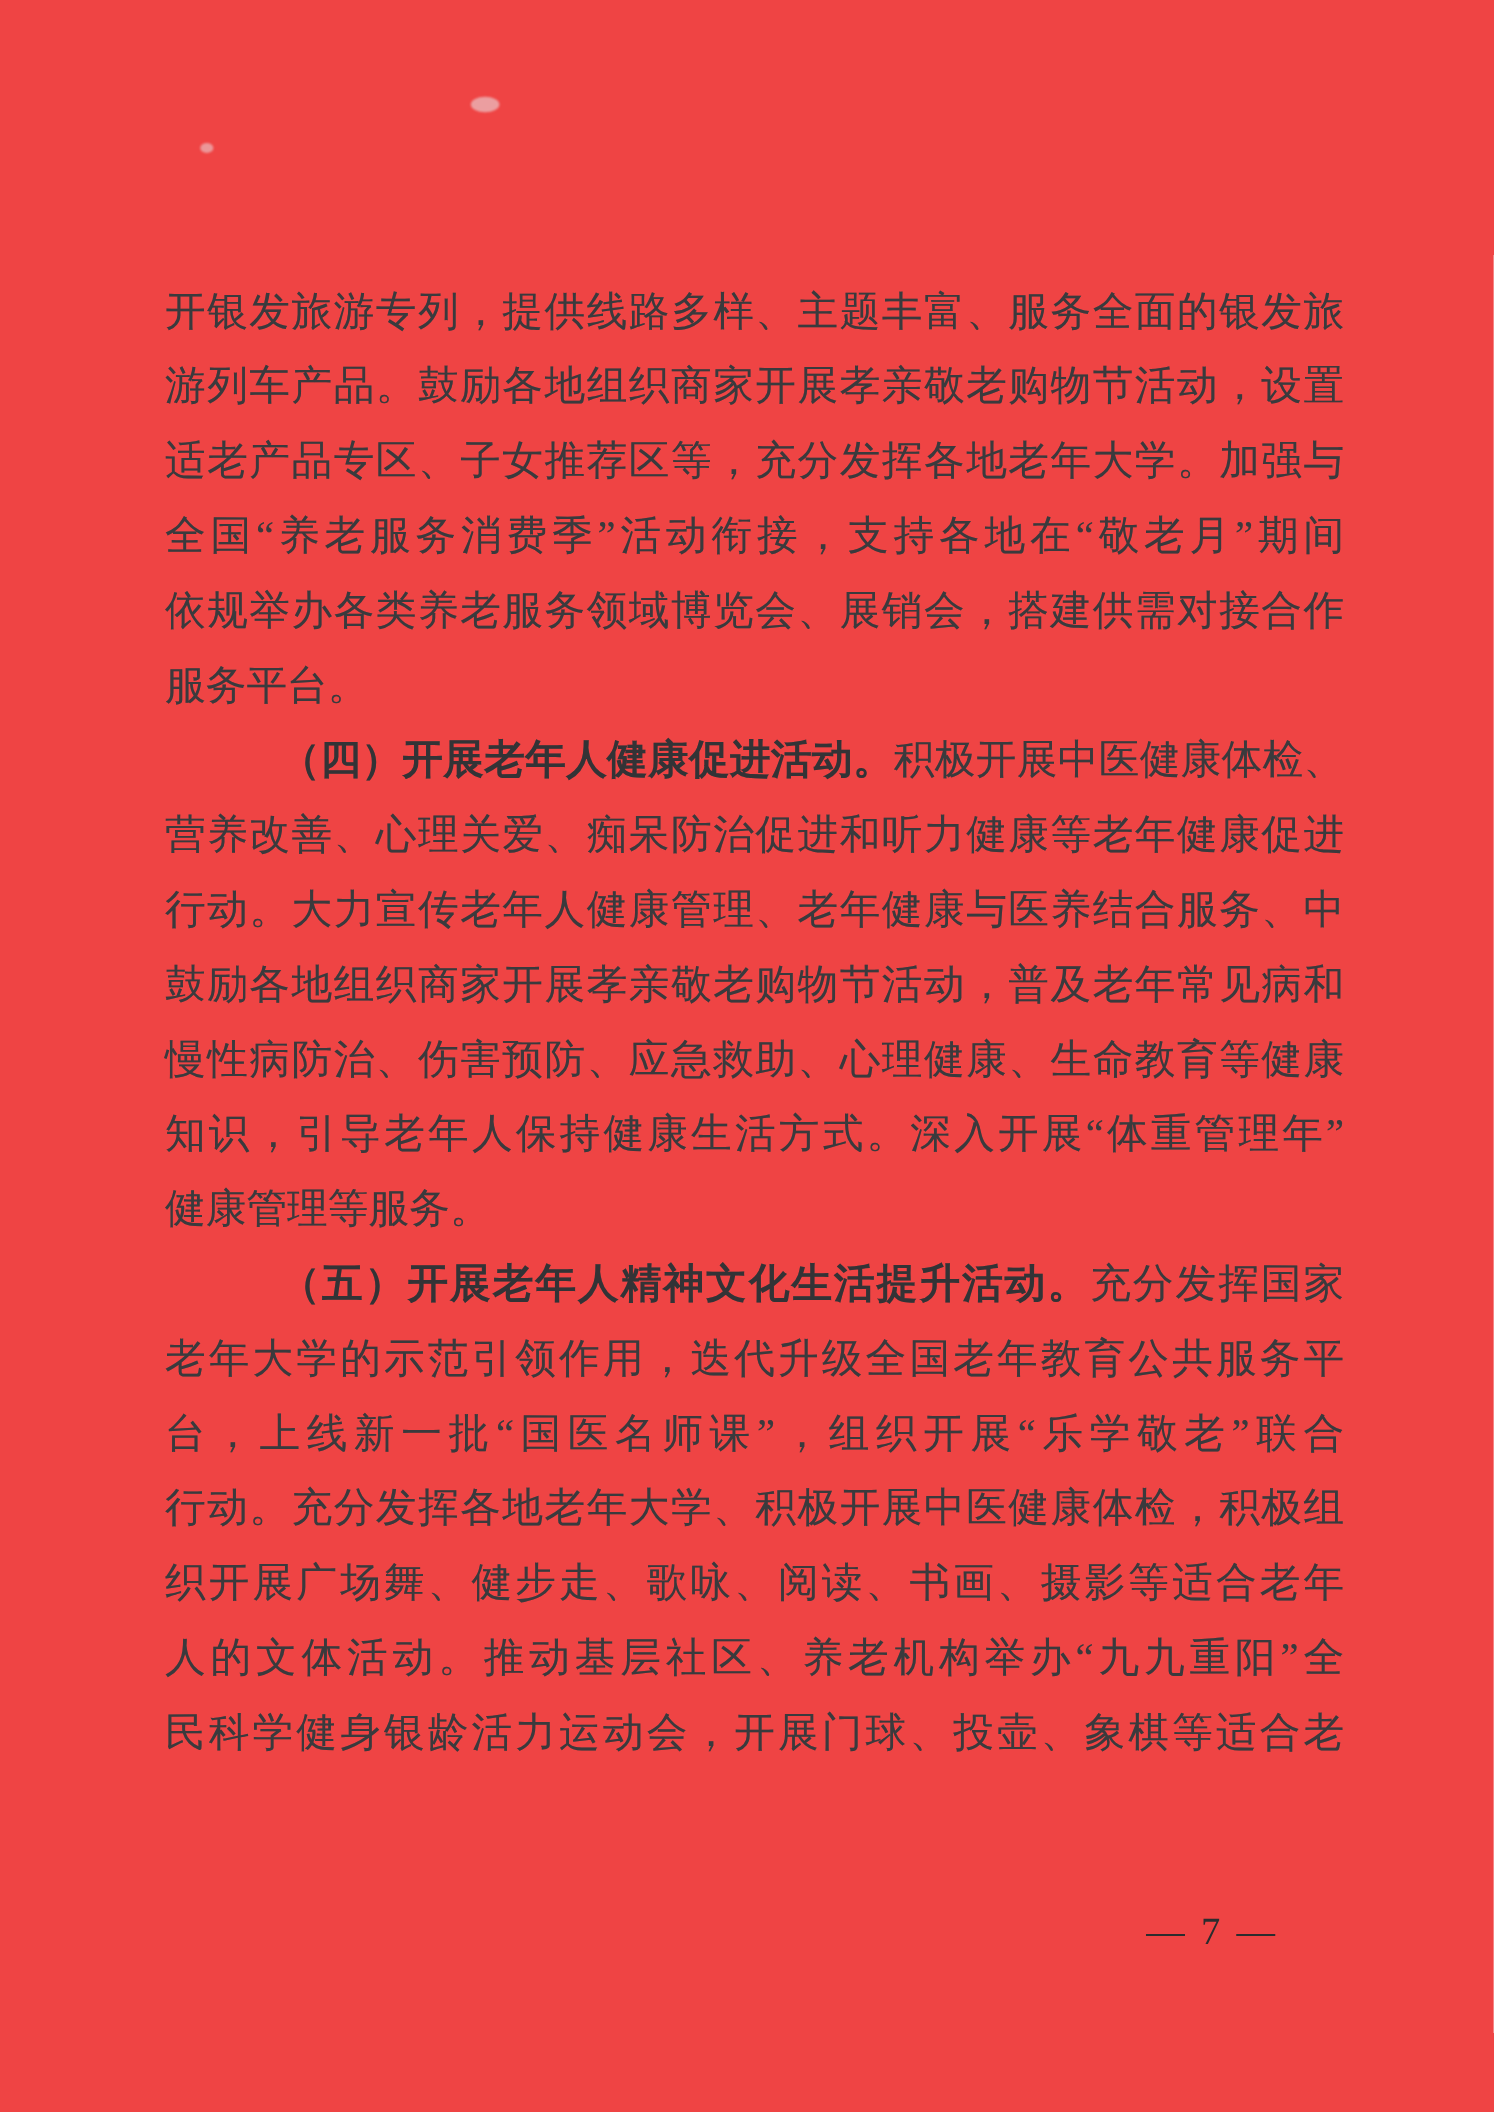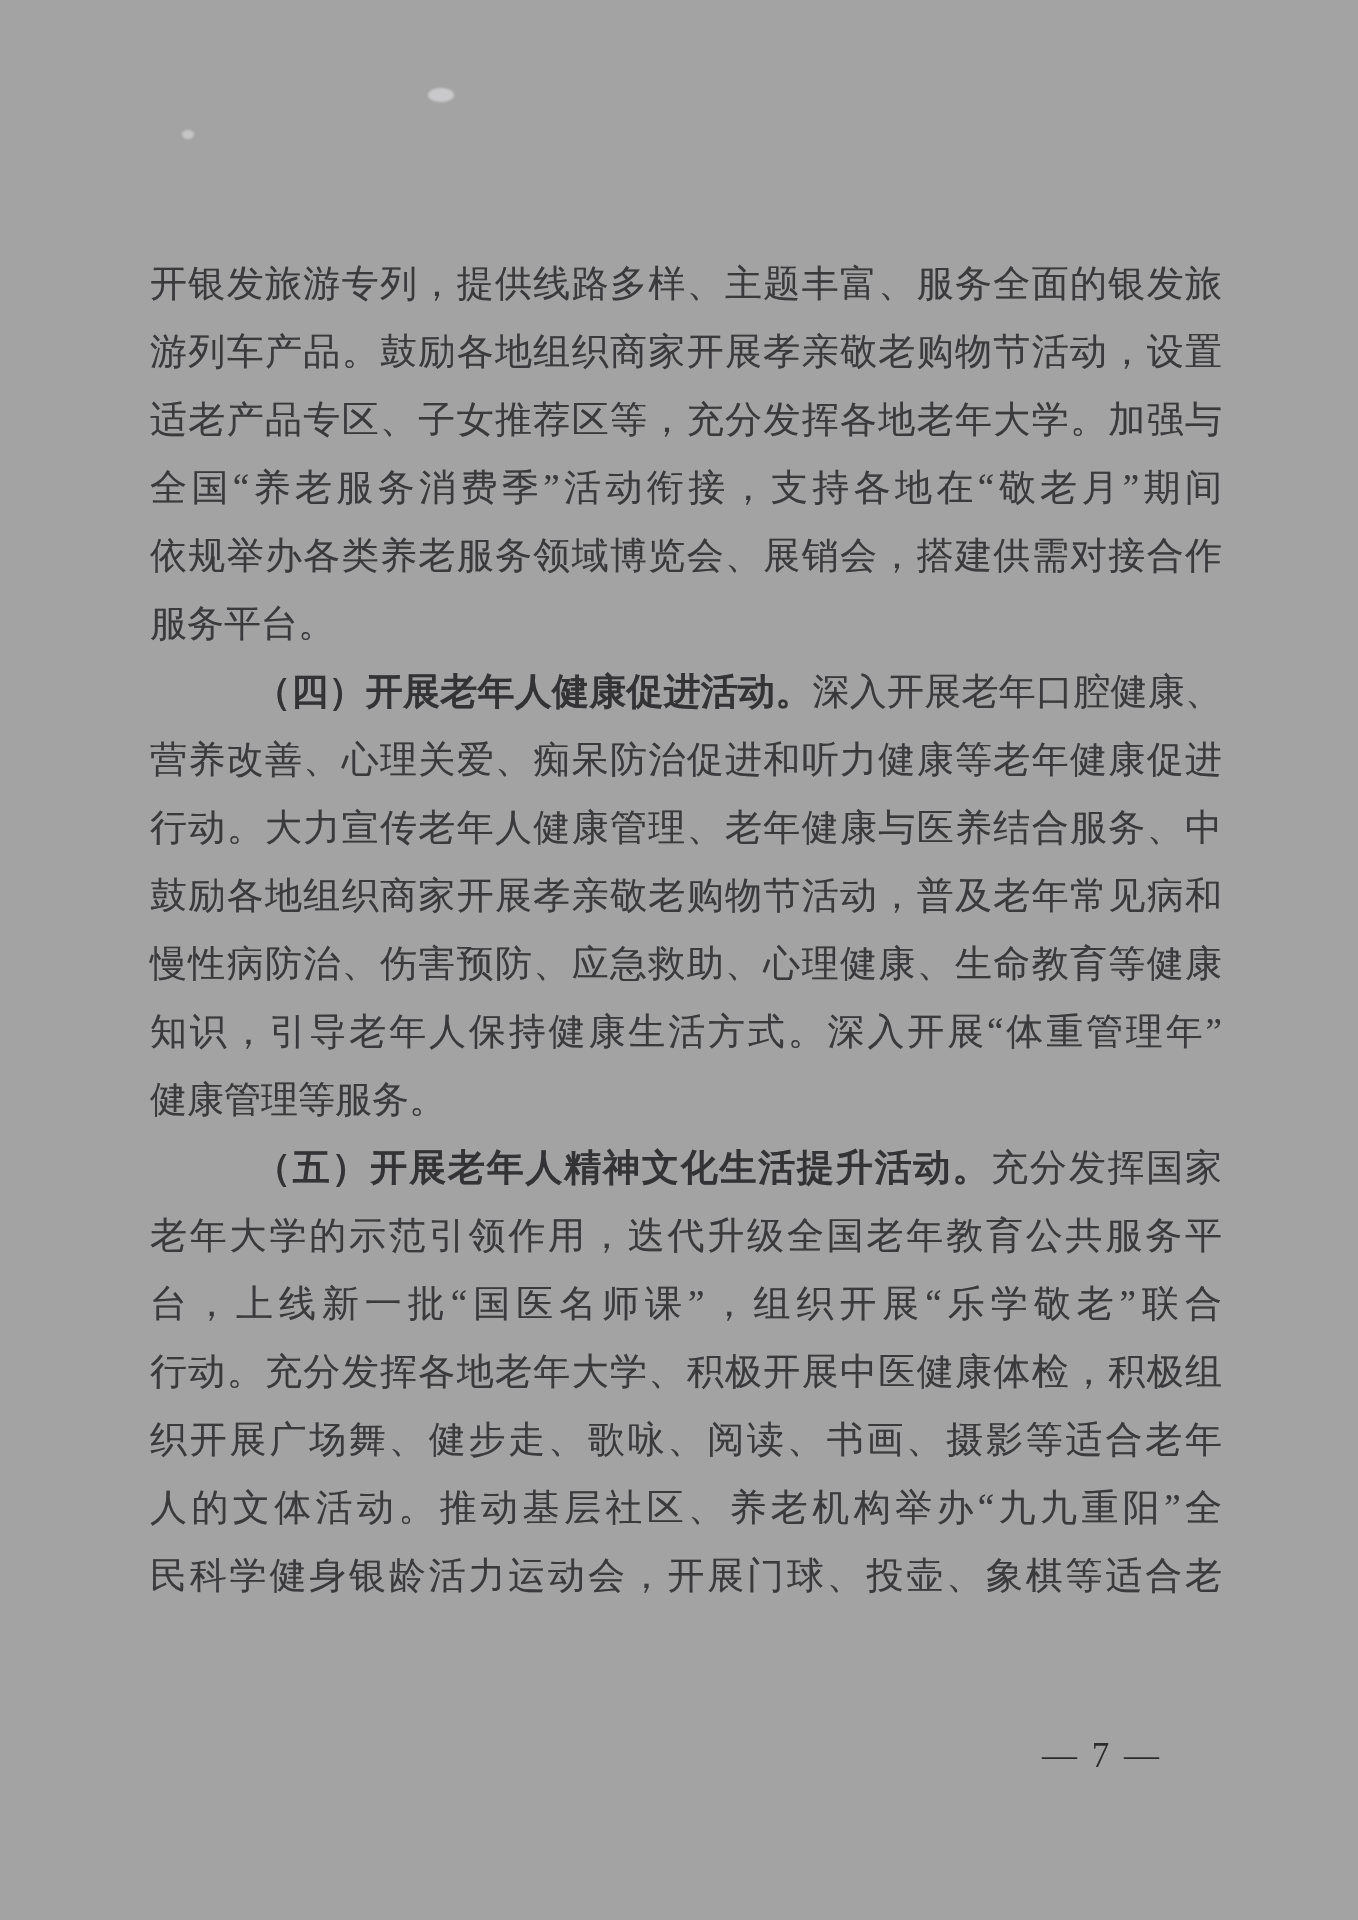--- a/index.html
+++ b/index.html
@@ -5,21 +5,21 @@
   * { box-sizing: border-box; }
   html, body {
     margin: 0;
     padding: 0;
     background: #ffffff;
   }
   .page {
     position: relative;
     width: 1358px;
     height: 1920px;
-    background: #a3a3a3;
+    background: #ef4444;
     overflow: hidden;
     font-family: "Liberation Serif", "DejaVu Serif", serif;
   }
   
   .scan-speck {
     position: absolute;
     background: #e9e9ec;
     border-radius: 50%;
     filter: blur(1px);
   }
@@ -79,21 +79,21 @@
   <div class="scan-speck s1"></div>
   <div class="scan-speck s2"></div>
 
   <div class="text-block" id="lines-container">
       <div class="line"><span class="seg">开银发旅游专列，提供线路多样、主题丰富、服务全面的银发旅</span></div>
       <div class="line"><span class="seg">游列车产品。鼓励各地组织商家开展孝亲敬老购物节活动，设置</span></div>
       <div class="line"><span class="seg">适老产品专区、子女推荐区等，充分发挥各地老年大学。加强与</span></div>
       <div class="line"><span class="seg">全国“养老服务消费季”活动衔接，支持各地在“敬老月”期间</span></div>
       <div class="line"><span class="seg">依规举办各类养老服务领域博览会、展销会，搭建供需对接合作</span></div>
       <div class="line short"><span class="seg">服务平台。</span></div>
-      <div class="line indent"><span class="seg bold">（四）开展老年人健康促进活动。</span><span class="seg">深入开展老年口腔健康、</span></div>
+      <div class="line indent"><span class="seg bold">（四）开展老年人健康促进活动。</span><span class="seg">积极开展中医健康体检、</span></div>
       <div class="line"><span class="seg">营养改善、心理关爱、痴呆防治促进和听力健康等老年健康促进</span></div>
       <div class="line"><span class="seg">行动。大力宣传老年人健康管理、老年健康与医养结合服务、中</span></div>
       <div class="line"><span class="seg">鼓励各地组织商家开展孝亲敬老购物节活动，普及老年常见病和</span></div>
       <div class="line"><span class="seg">慢性病防治、伤害预防、应急救助、心理健康、生命教育等健康</span></div>
       <div class="line"><span class="seg">知识，引导老年人保持健康生活方式。深入开展“体重管理年”</span></div>
       <div class="line short"><span class="seg">健康管理等服务。</span></div>
       <div class="line indent"><span class="seg bold">（五）开展老年人精神文化生活提升活动。</span><span class="seg">充分发挥国家</span></div>
       <div class="line"><span class="seg">老年大学的示范引领作用，迭代升级全国老年教育公共服务平</span></div>
       <div class="line"><span class="seg">台，上线新一批“国医名师课”，组织开展“乐学敬老”联合</span></div>
       <div class="line"><span class="seg">行动。充分发挥各地老年大学、积极开展中医健康体检，积极组</span></div>

